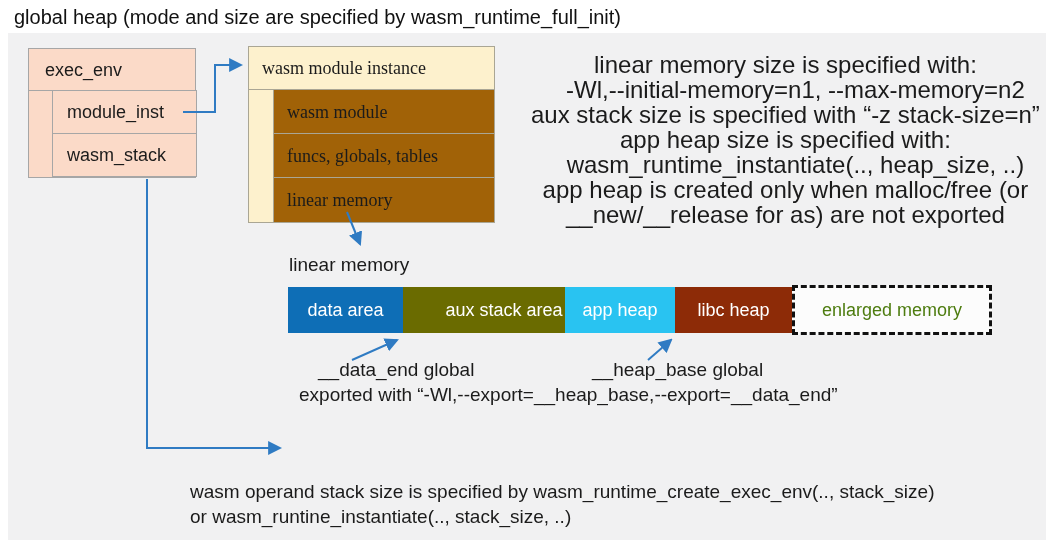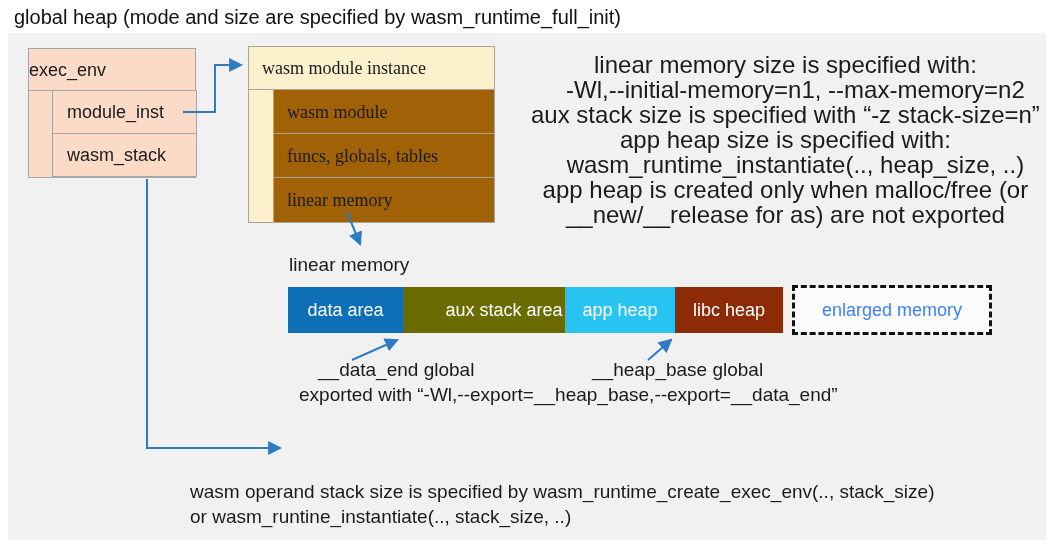--- a/index.html
+++ b/index.html
@@ -5,21 +5,21 @@
   html,body{margin:0;padding:0;background:#ffffff;}
   #page{position:relative;width:1054px;height:547px;background:#ffffff;overflow:hidden;
         font-family:"Liberation Sans",sans-serif;color:#1b1b1b;}
   .abs{position:absolute;}
   #panel{left:8px;top:33px;width:1038px;height:507px;background:#f1f1f2;}
   #title{left:14px;top:6px;font-size:20px;color:#111;}
 
   
   #exec-box{left:28px;top:48px;width:168px;height:130px;background:#fbdac8;
             border:1px solid #a6a6a6;box-sizing:border-box;}
-  #exec-header{left:0;top:0;width:100%;height:42px;line-height:42px;
+  #exec-header{left:0;top:0;width:100%;height:42px;line-height:42px;padding-left:16px;
                font-size:18px;box-sizing:border-box;border-bottom:1px solid #a6a6a6;}
   .exec-row{left:23px;width:145px;height:44px;line-height:43px;padding-left:14px;
             font-size:18px;box-sizing:border-box;background:#fbdac8;border:1px solid #a6a6a6;}
   #exec-row-1{top:41px;}
   #exec-row-2{top:84px;}
 
   
   #mod-box{left:248px;top:46px;width:247px;height:177px;background:#fdf1cd;
            border:1px solid #aaa694;box-sizing:border-box;font-family:Liberation Serif, serif;}
   #mod-header{left:0;top:0;width:100%;height:43px;line-height:43px;padding-left:13px;
@@ -33,24 +33,24 @@
   
   #notes-right{left:531px;top:52px;font-size:24px;line-height:25px;text-align:center;}
   .pre{white-space:pre;}
 
   
   #lm-label{left:289px;top:254px;font-size:19px;}
   .seg{top:287px;height:46px;line-height:46px;text-align:center;color:#ffffff;font-size:18px;}
   #seg-data{left:288px;width:115px;background:#0e6eb6;}
   #seg-aux{left:403px;width:162px;background:#6a6b00;padding-left:20px;}
   #seg-app{left:565px;width:110px;background:#29c3f1;}
-  #seg-libc{left:675px;width:108px;background:#8d2b07;}
+  #seg-libc{left:675px;width:117px;background:#8d2b07;}
   #seg-enl{left:792px;top:285px;width:200px;height:50px;line-height:44px;text-align:center;
            background:#fcfcfc;border:3px dashed #111111;box-sizing:border-box;
-           color:#3b82f6;font-size:18px;}
+           color:#4d7c0f;font-size:18px;}
 
   #data-end-label{left:318px;top:359px;font-size:19px;}
   #heap-base-label{left:592px;top:359px;font-size:19px;}
   #exported-note{left:299px;top:384px;font-size:19px;}
 
   
   #operand-bar{left:288px;top:425px;width:504px;height:47px;background:#0a599b;
                color:#ffffff;font-size:19px;line-height:47px;text-align:center;}
   #operand-note-1{left:190px;top:481px;font-size:19px;}
   #operand-note-2{left:190px;top:506px;font-size:19px;}

